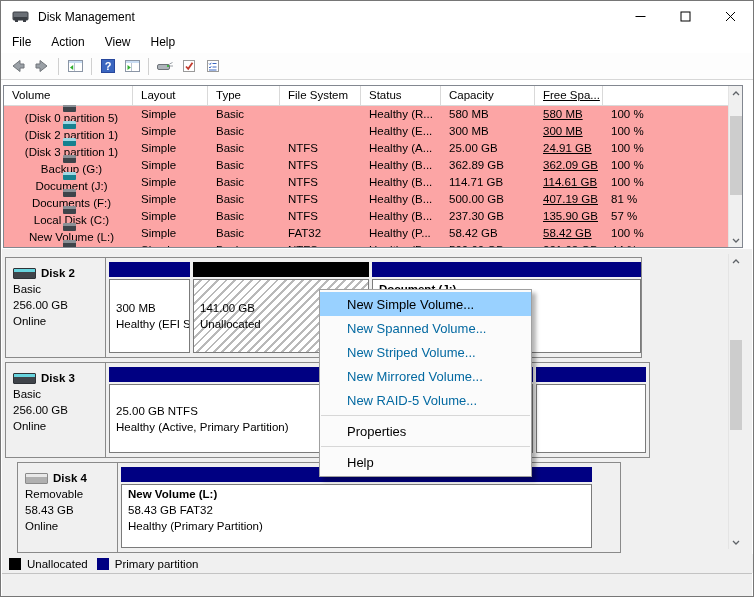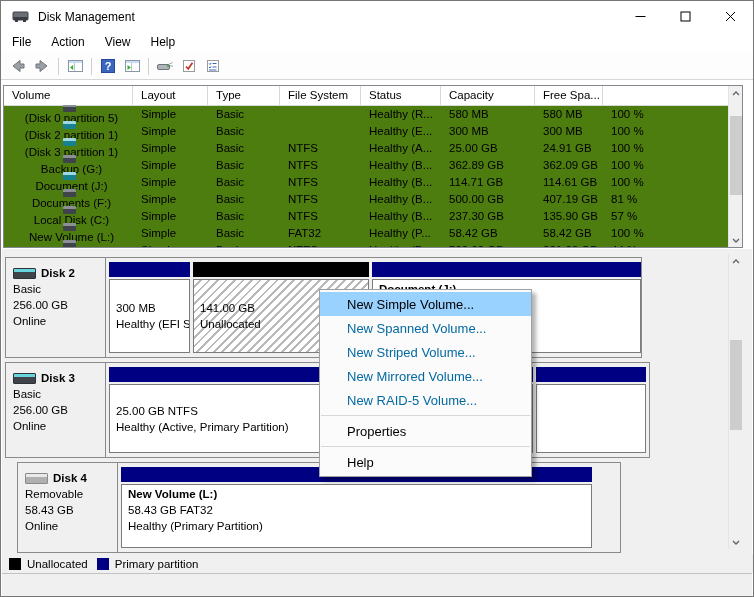--- a/index.html
+++ b/index.html
@@ -16,32 +16,32 @@
   
   .menubar{position:absolute;top:31px;left:0;right:0;height:21px;background:#fff;display:flex;align-items:center;padding-left:1px;}
   .menu-item{padding:2px 10px 3px 10px;font-size:12px;color:#000;}
 
   
   .toolbar{position:absolute;top:52px;left:0;right:0;height:26px;background:#fdfdfd;border-bottom:1px solid #d7d7d7;display:flex;align-items:center;padding-left:5px;}
   .tbtn{width:24px;height:22px;display:flex;align-items:center;justify-content:center;}
   .tsep{width:1px;height:17px;background:#d0d0d0;margin:0 4px;}
 
   
-  .toppane{position:absolute;top:84px;left:2px;width:740px;height:163px;border:1px solid #828790;background:#4d7c0f;box-sizing:border-box;}
+  .toppane{position:absolute;top:84px;left:2px;width:740px;height:163px;border:1px solid #828790;background:#fca5a5;box-sizing:border-box;}
   .thead{position:absolute;top:0;left:0;right:14px;height:19px;display:flex;border-bottom:1px solid #d9d9d9;background:#fff;}
   .th{box-sizing:border-box;border-right:1px solid #d9d9d9;padding:3px 0 0 8px;font-size:11.5px;color:#000;white-space:nowrap;overflow:hidden;}
   .th.filler{flex:1;border-right:none;}
   .tbody{position:absolute;top:19px;left:0;right:14px;bottom:0;overflow:hidden;}
   .trow{height:17px;display:flex;align-items:center;font-size:11.5px;white-space:nowrap;}
   .c{box-sizing:border-box;padding-left:8px;overflow:hidden;flex:none;}
   .c-vol{display:flex;align-items:center;padding-left:6px;flex-direction:column;}
   .vicon{width:13px;height:8px;border-radius:1px;background:linear-gradient(#8b9096 0 3px,#3f444a 3px);margin-right:5px;flex:none;}
   .vicon.teal{background:linear-gradient(#9fd8e4 0 3px,#17818f 3px);}
   .w-vol{width:129px;}.w-lay{width:75px;}.w-typ{width:72px;}.w-fs{width:81px;}
-  .w-st{width:80px;}.w-cap{width:94px;}.w-fre{width:68px;}.w-pct{width:100px;}
+  .w-st{width:80px;}.w-cap{width:94px;}.w-fre{width:68px;text-decoration:underline;}.w-pct{width:100px;}
 
   
   .vscroll{position:absolute;width:14px;background:#f0f0f0;border-left:1px solid #e4e4e4;box-sizing:border-box;}
   .varrow{position:absolute;left:0;width:14px;height:14px;display:flex;align-items:center;justify-content:center;}
   .varrow.up{top:0;} .varrow.down{bottom:0;}
   .vthumb{position:absolute;left:1px;width:12px;background:#cdcdcd;}
 
   
   .bottomarea{position:absolute;top:248px;left:1px;width:750px;height:305px;background:#f0f0f0;}
   .diskrow{position:absolute;border:1px solid #8a8a8a;background:#f0f0f0;display:flex;box-sizing:border-box;}

